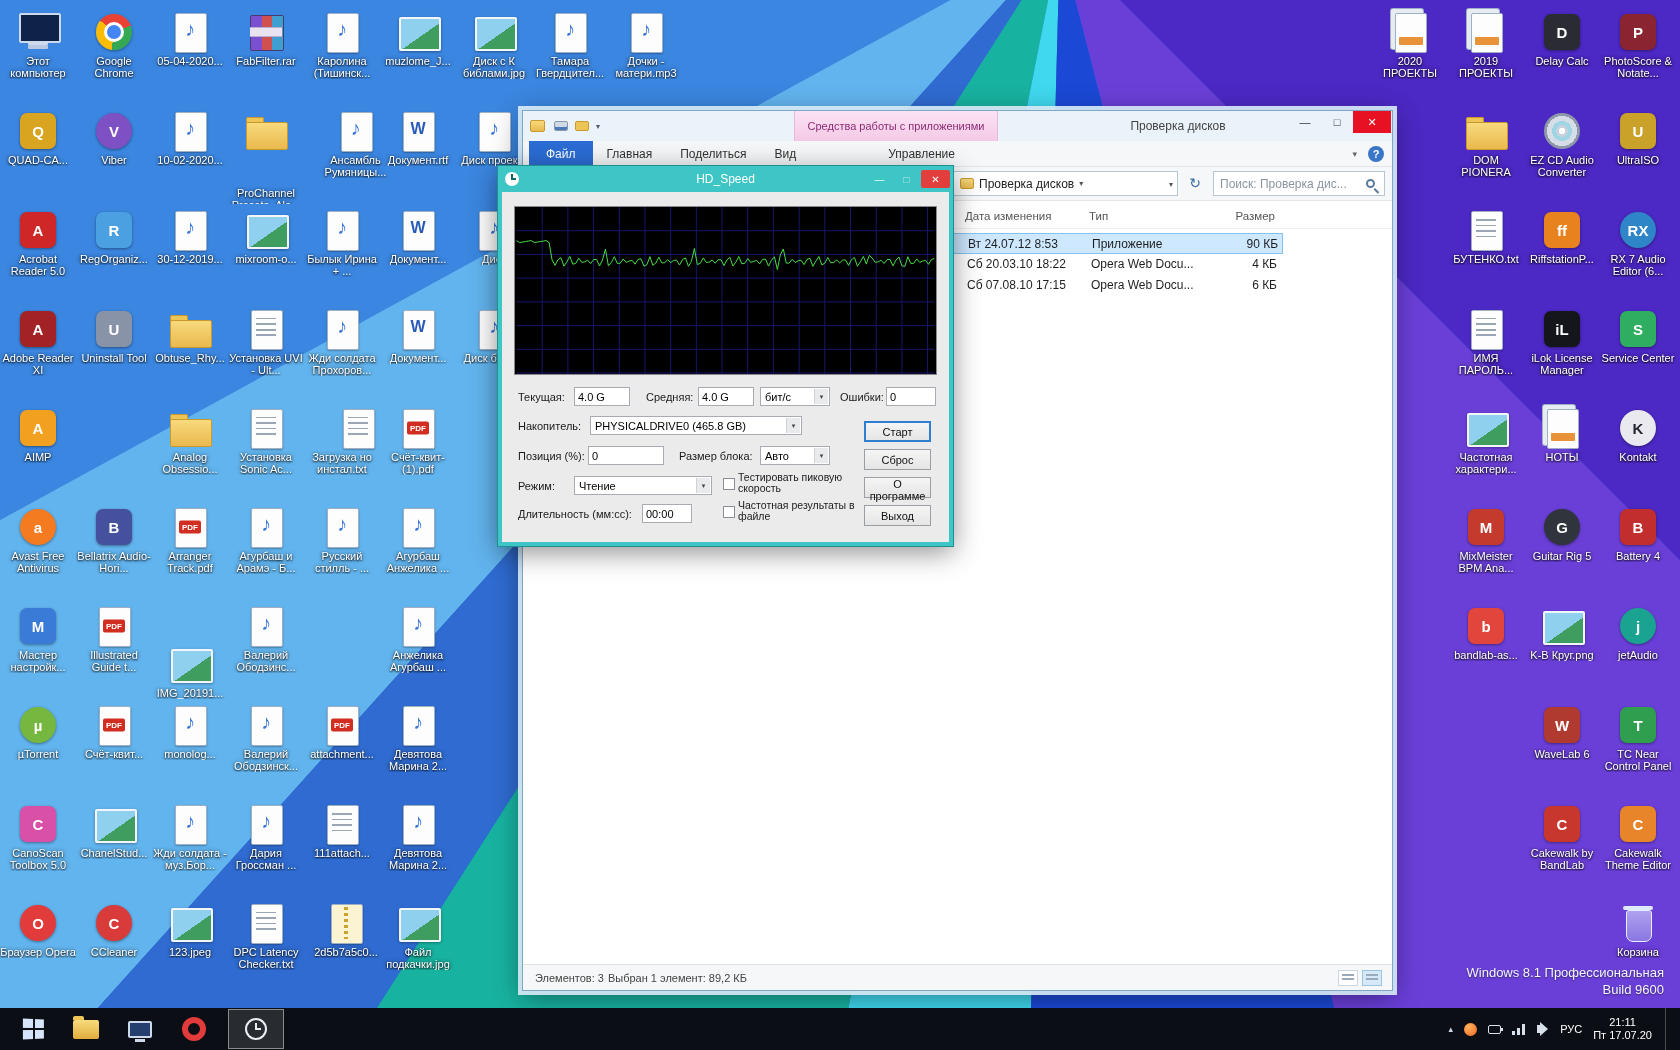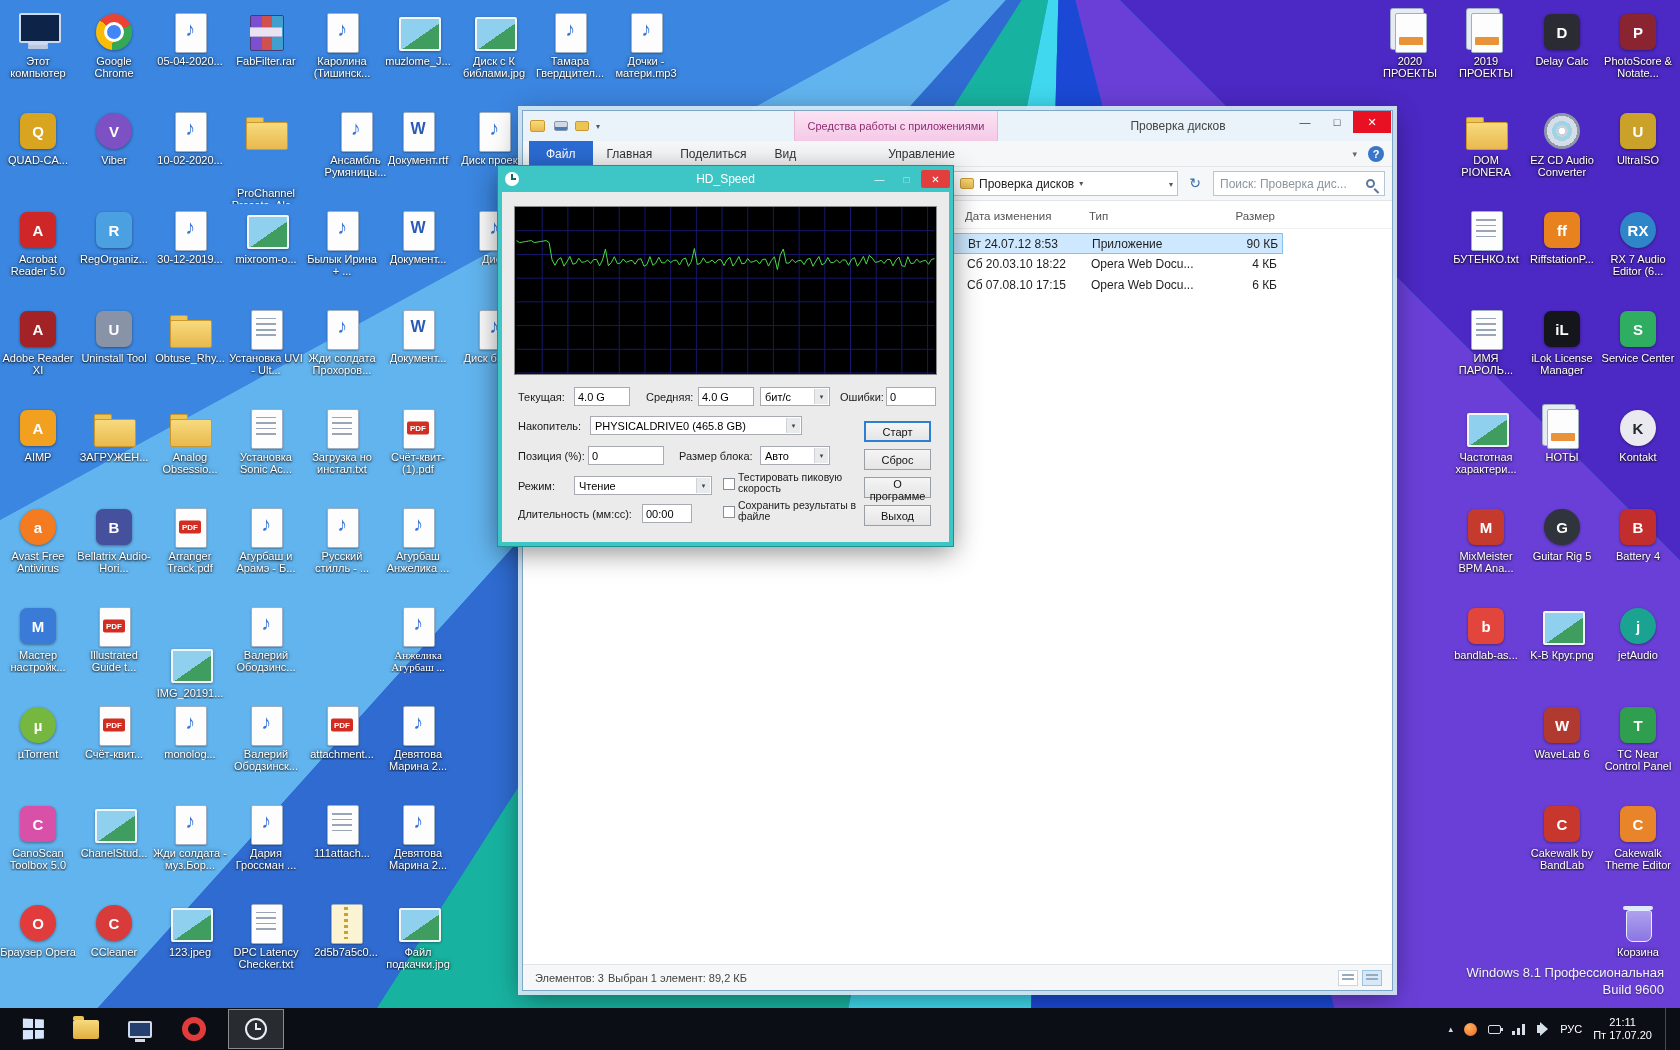--- a/index.html
+++ b/index.html
@@ -282,24 +282,20 @@
           <span>R</span>
         </div>
         <div class="ilbl">RegOrganiz...</div>
       </div>
       <div class="dicon" style="grid-area: 4 / 2;">
         <div class="art k-app" style="--bg: #8893a8;">
           <span>U</span>
         </div>
         <div class="ilbl">Uninstall Tool</div>
       </div>
-      <div class="dicon" style="grid-area: 5 / 2;">
-        <div class="art k-folder"></div>
-        <div class="ilbl">ЗАГРУЖЕН...</div>
-      </div>
       <div class="dicon" style="grid-area: 6 / 2;">
         <div class="art k-app" style="--bg: #46519e;">
           <span>B</span>
         </div>
         <div class="ilbl">Bellatrix Audio-Hori...</div>
       </div>
       <div class="dicon" style="grid-area: 7 / 2;">
         <div class="art k-pdf"></div>
         <div class="ilbl">Illustrated Guide t...</div>
       </div>
@@ -406,21 +402,21 @@
         <div class="ilbl">Ансамбль Румяницы...</div>
       </div>
       <div class="dicon" style="grid-area: 3 / 5;">
         <div class="art k-music"></div>
         <div class="ilbl">Былык Ирина + ...</div>
       </div>
       <div class="dicon" style="grid-area: 4 / 5;">
         <div class="art k-music"></div>
         <div class="ilbl">Жди солдата Прохоров...</div>
       </div>
-      <div class="dicon" style="grid-area: 5 / 5;">
+      <div class="dicon" style="grid-area: 5 / 5; align-items: flex-end;">
         <div class="art k-txt"></div>
         <div class="ilbl">Загрузка но инстал.txt</div>
       </div>
       <div class="dicon" style="grid-area: 6 / 5;">
         <div class="art k-music"></div>
         <div class="ilbl">Русский стилль - ...</div>
       </div>
       <div class="dicon" style="grid-area: 8 / 5;">
         <div class="art k-pdf"></div>
         <div class="ilbl">attachment...</div>
@@ -450,21 +446,21 @@
         <div class="ilbl">Документ...</div>
       </div>
       <div class="dicon" style="grid-area: 5 / 6;">
         <div class="art k-pdf"></div>
         <div class="ilbl">Счёт-квит-(1).pdf</div>
       </div>
       <div class="dicon" style="grid-area: 6 / 6;">
         <div class="art k-music"></div>
         <div class="ilbl">Агурбаш Анжелика ...</div>
       </div>
-      <div class="dicon" style="grid-area: 7 / 6; font-family: Liberation Serif, serif;">
+      <div class="dicon" style="grid-area: 7 / 6;">
         <div class="art k-music"></div>
         <div class="ilbl">Анжелика Агурбаш ...</div>
       </div>
       <div class="dicon" style="grid-area: 8 / 6;">
         <div class="art k-music"></div>
         <div class="ilbl">Девятова Марина 2...</div>
       </div>
       <div class="dicon" style="grid-area: 9 / 6;">
         <div class="art k-music"></div>
         <div class="ilbl">Девятова Марина 2...</div>
@@ -792,21 +788,21 @@
       <div class="combo" id="c-mode">
         <span>Чтение</span>
         <span class="dd">▾</span>
       </div>
       <span class="cbx" id="cb1"></span>
       <span class="cbl" id="cb1l">Тестировать пиковую скорость</span>
 
       <span class="hl" id="l-dur">Длительность (мм:сс):</span>
       <input class="ti" id="i-dur" value="00:00" style="">
       <span class="cbx" id="cb2"></span>
-      <span class="cbl" id="cb2l">Сохранить результаты в файле</span>
+      <span class="cbl" id="cb2l">Частотная результаты в файле</span>
 
       <button class="hbtn primary" id="b-start">Старт</button>
       <button class="hbtn" id="b-reset">Сброс</button>
       <button class="hbtn" id="b-about">О программе</button>
       <button class="hbtn" id="b-exit">Выход</button>
     </div>
   </div>
 
   <div class="taskbar">
     <div class="tb-item" id="tb-start">

